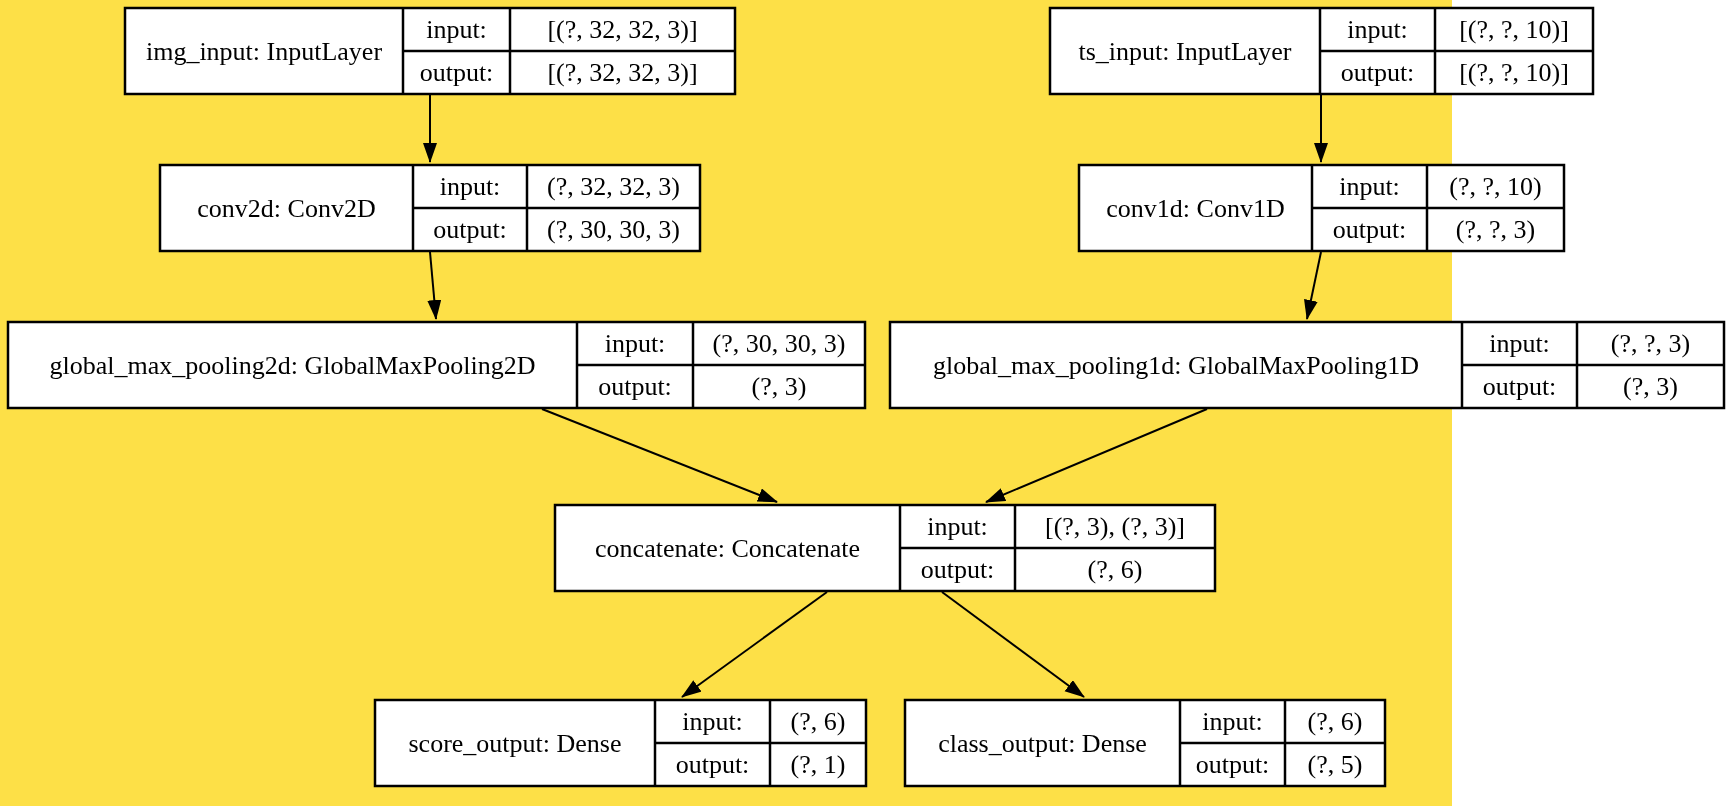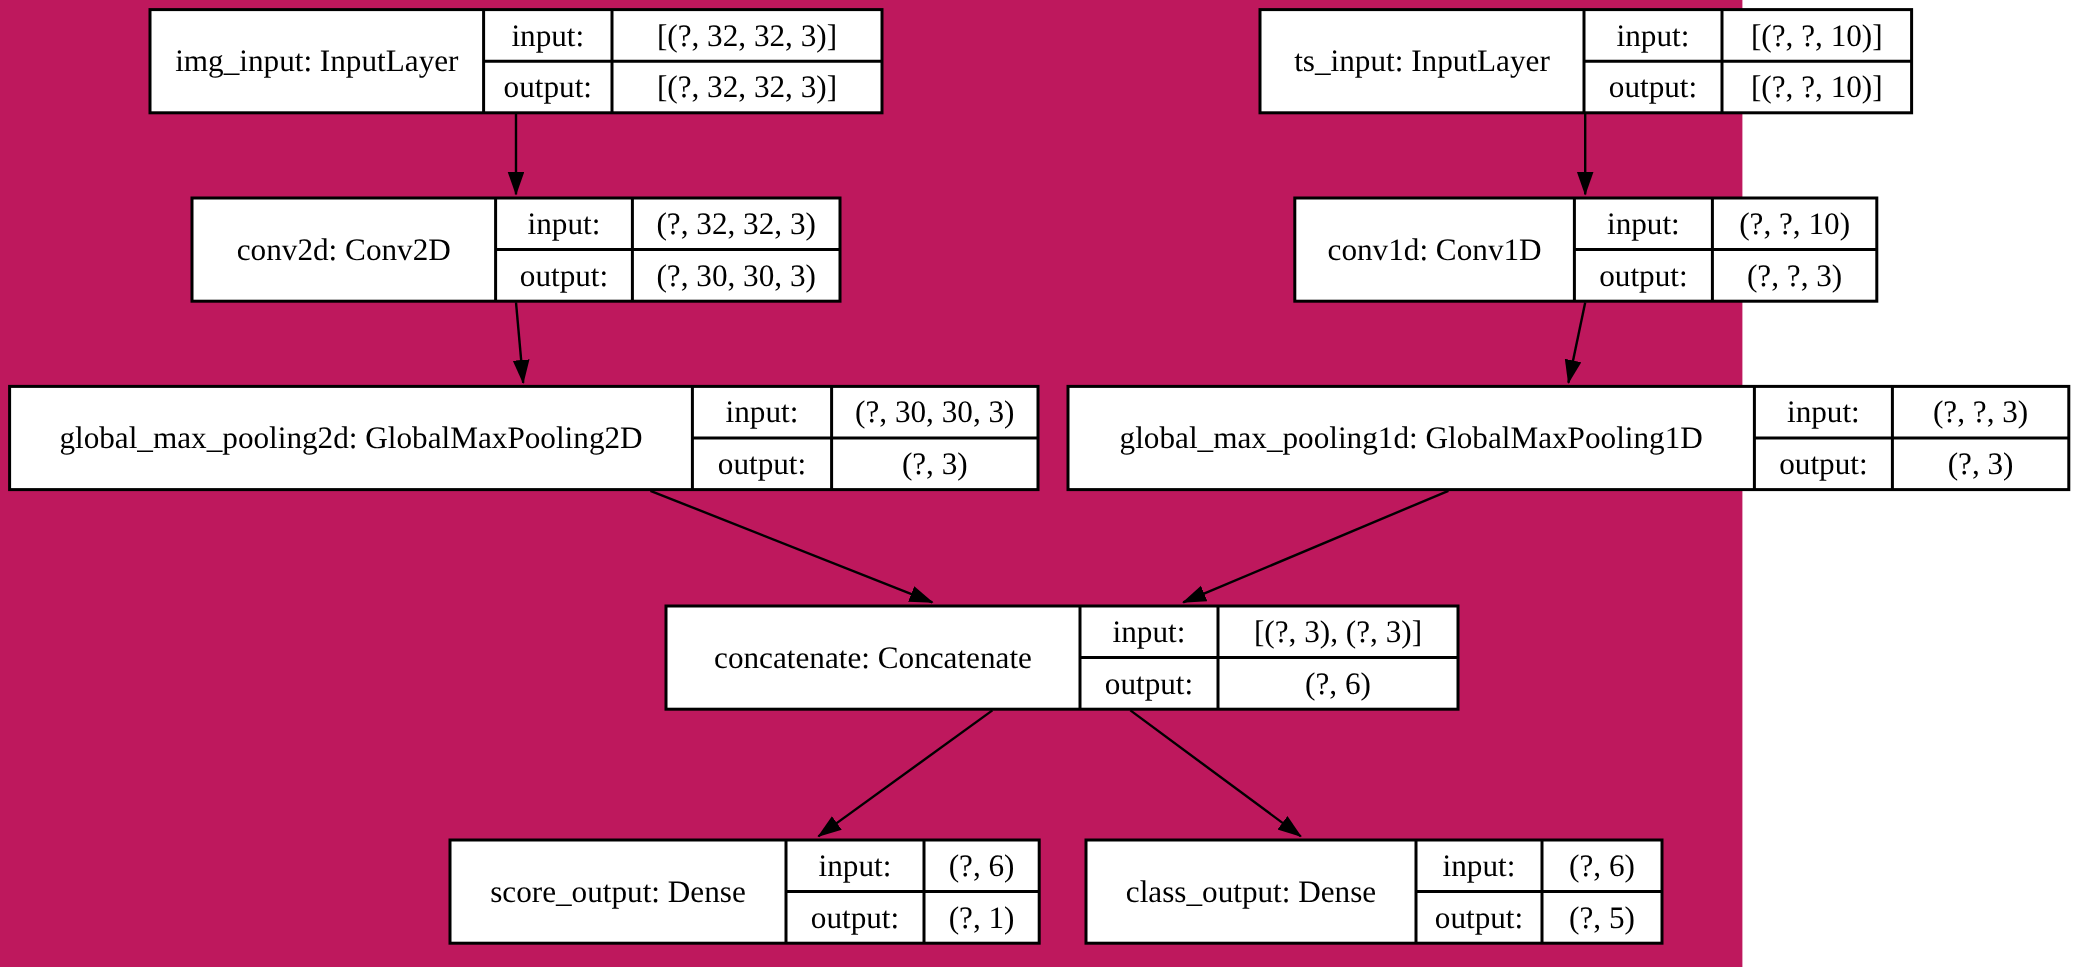--- a/index.html
+++ b/index.html
@@ -7,21 +7,21 @@
     padding: 0;
     background: #ffffff;
     width: 1732px;
     height: 806px;
     overflow: hidden;
   }
   #diagram-root {
     position: relative;
     width: 1452px;
     height: 806px;
-    background: #be185d;
+    background: #fde047;
   }
   svg text {
     font-family: "Liberation Serif", "DejaVu Serif", serif;
     font-size: 26px;
     fill: #000000;
   }
 </style>
 </head>
 <body>
 

